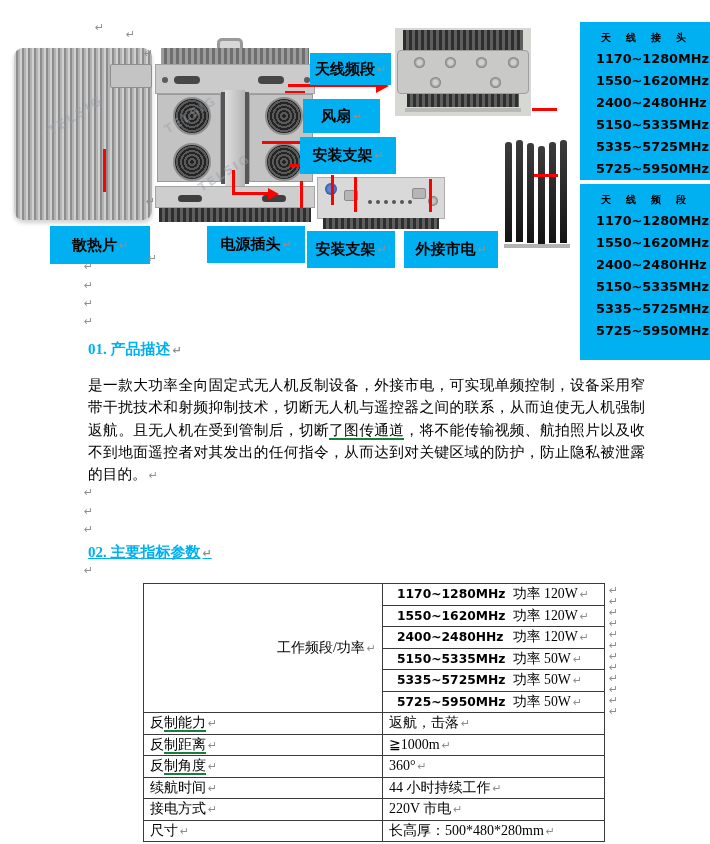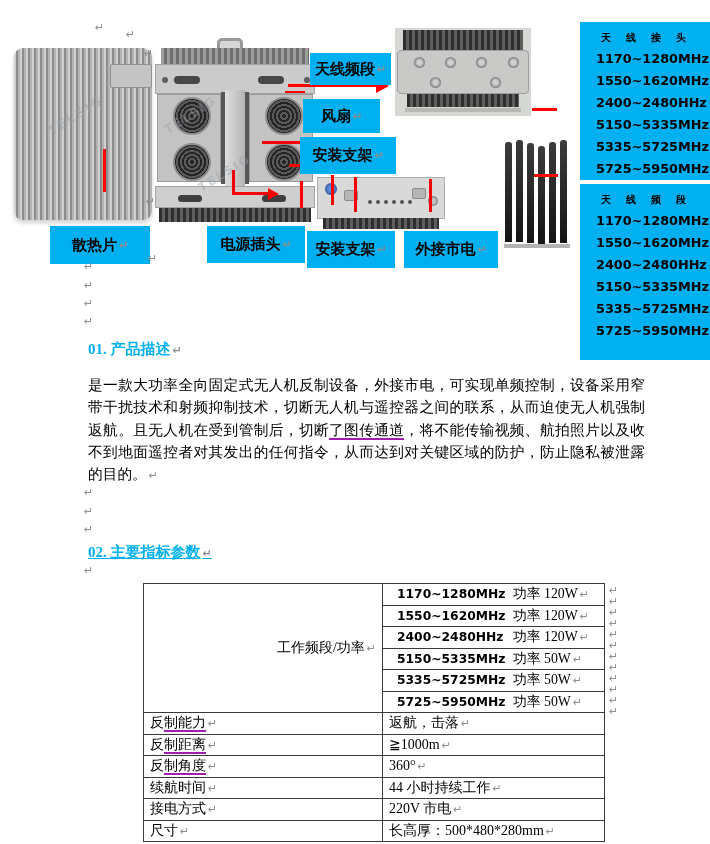--- a/index.html
+++ b/index.html
@@ -17,21 +17,21 @@
   
   .bluebox{background:#00b0f0;color:#000;font-family:"DejaVu Sans","Liberation Sans",sans-serif;
            padding:7px 0 0 16px;box-sizing:border-box;}
   .bluebox .bb-title{font-size:10px;font-weight:bold;letter-spacing:15px;margin:2px 0 3px 5px;white-space:nowrap;}
   .bluebox .bb-line{font-size:12.8px;font-weight:bold;line-height:22px;white-space:nowrap;}
   .bluebox .px{color:#4d6b77;}
   
   .sec-head{color:#00b0f0;font-weight:bold;font-size:15px;font-family:"Liberation Serif","DejaVu Serif",serif;}
   
   .body-para{font-size:14.7px;line-height:22.3px;text-align:justify;}
-  .ul-blue{border-bottom:2px solid #a21caf;}
+  .ul-blue{border-bottom:2px solid #15803d;}
   
   .red{background:#ff0000;}
   .arrow-r{width:0;height:0;border-top:7px solid transparent;border-bottom:7px solid transparent;border-left:13px solid #ff0000;}
   .arrow-r.small{border-top-width:6px;border-bottom-width:6px;border-left-width:11px;}
   
   .photo{position:absolute;}
   .wm{position:absolute;color:rgba(150,160,170,0.45);font-family:"DejaVu Sans",sans-serif;
       font-weight:bold;letter-spacing:2px;transform:rotate(-32deg);pointer-events:none;}
   
   .fins-v{background:repeating-linear-gradient(90deg,#d0d0d0 0 2px,#8d8d8d 2px 4px,#b3b3b3 4px 6px);}

